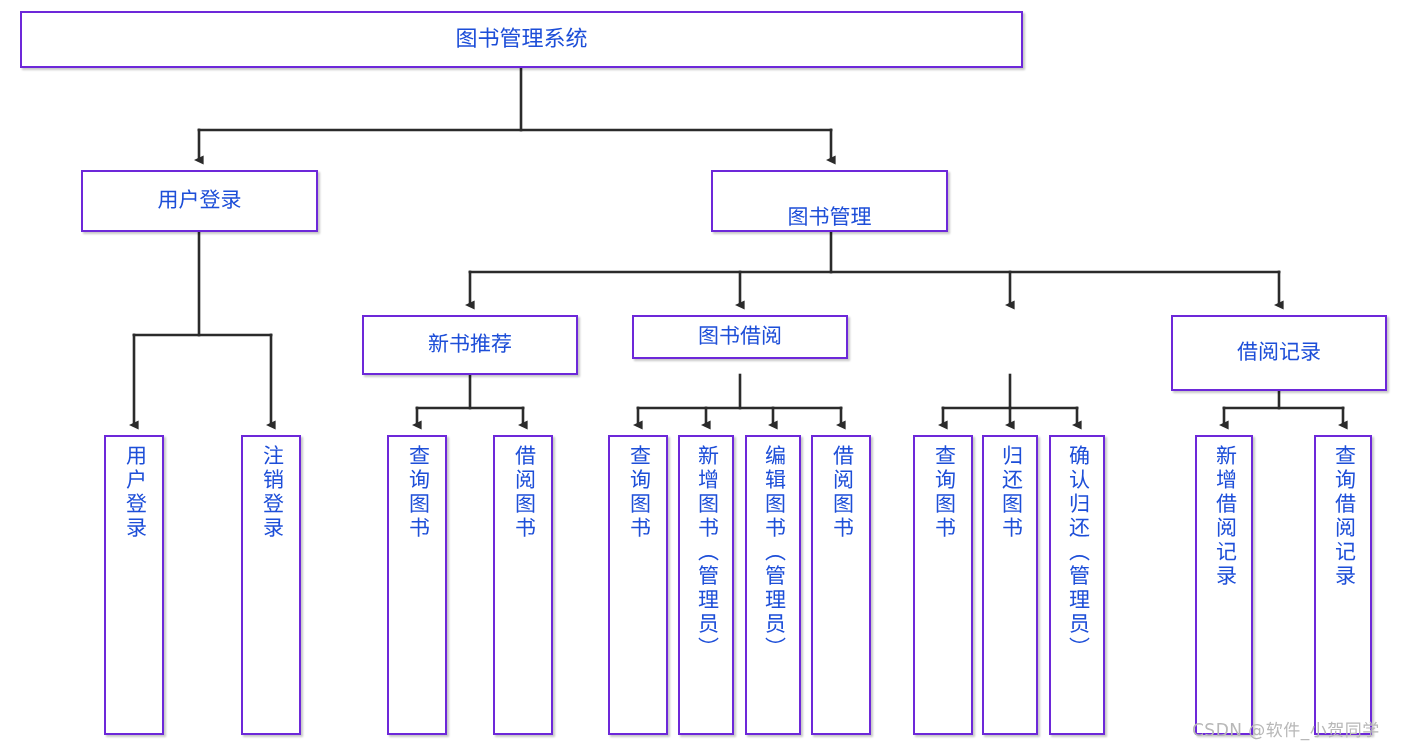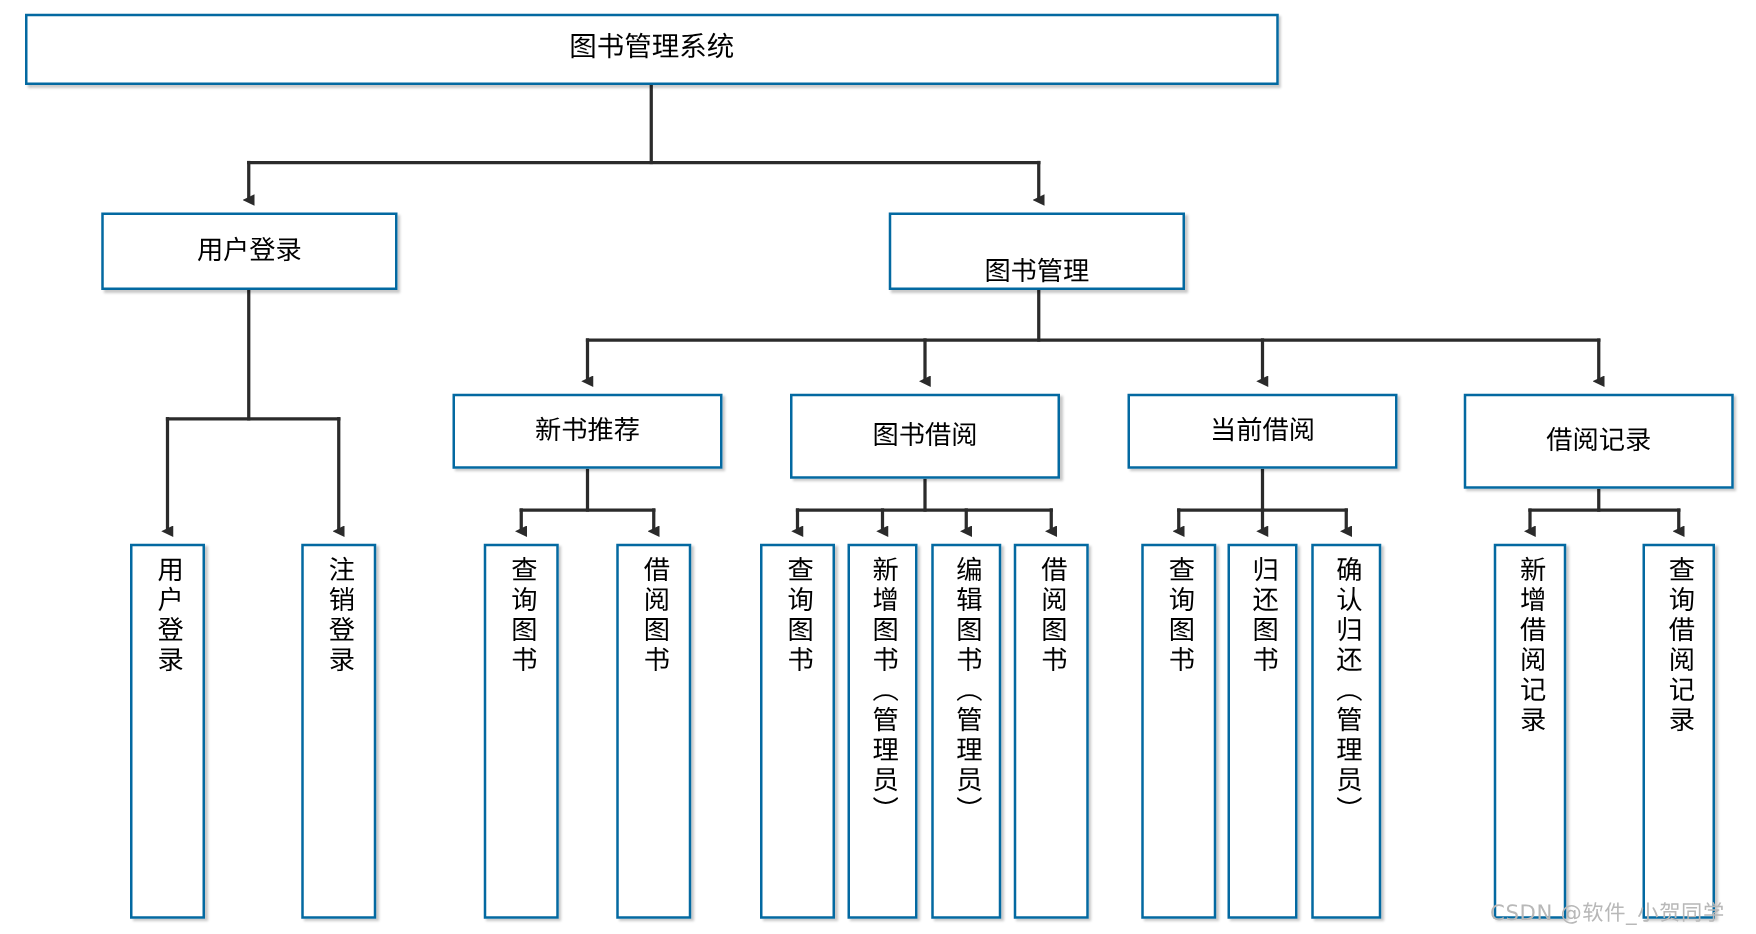--- a/index.html
+++ b/index.html
@@ -21,26 +21,26 @@
     left: 0;
     top: 0;
     width: 1405px;
     height: 747px;
     pointer-events: none;
   }
   .node {
     position: absolute;
     box-sizing: border-box;
     background: #ffffff;
-    border: 2px solid #0369a1;
+    border: 2px solid #6d28d9;
     box-shadow: 2px 2px 2px rgba(0,0,0,0.22);
     display: flex;
     align-items: center;
     justify-content: center;
-    color: #000000;
+    color: #1d4ed8;
     z-index: 2;
   }
   .node .label {
     display: block;
     text-align: center;
     line-height: 1.12;
     white-space: nowrap;
   }
   .node.h .label {
     font-size: 21px;
@@ -137,25 +137,22 @@
   <div class="node h" style="left:81px; top:170px; width:237px; height:62px;">
     <span class="label">用户登录</span>
   </div>
   <div class="node h" style="left:711px; top:170px; width:237px; height:62px;align-items:flex-end;">
     <span class="label">图书管理</span>
   </div>
 
   <div class="node h" style="left:362px; top:315px; width:216px; height:60px;">
     <span class="label">新书推荐</span>
   </div>
-  <div class="node h" style="left:632px; top:315px; width:216px; height:68px;">
+  <div class="node h" style="left:632px; top:315px; width:216px; height:44px;">
     <span class="label">图书借阅</span>
-  </div>
-  <div class="node h" style="left:902px; top:315px; width:216px; height:60px;">
-    <span class="label">当前借阅</span>
   </div>
   <div class="node h" style="left:1171px; top:315px; width:216px; height:76px;">
     <span class="label">借阅记录</span>
   </div>
 
   <div class="node v" style="left:104px; top:435px; width:60px; height:300px;">
     <span class="label">用户登录</span>
   </div>
   <div class="node v" style="left:241px; top:435px; width:60px; height:300px;">
     <span class="label">注销登录</span>

